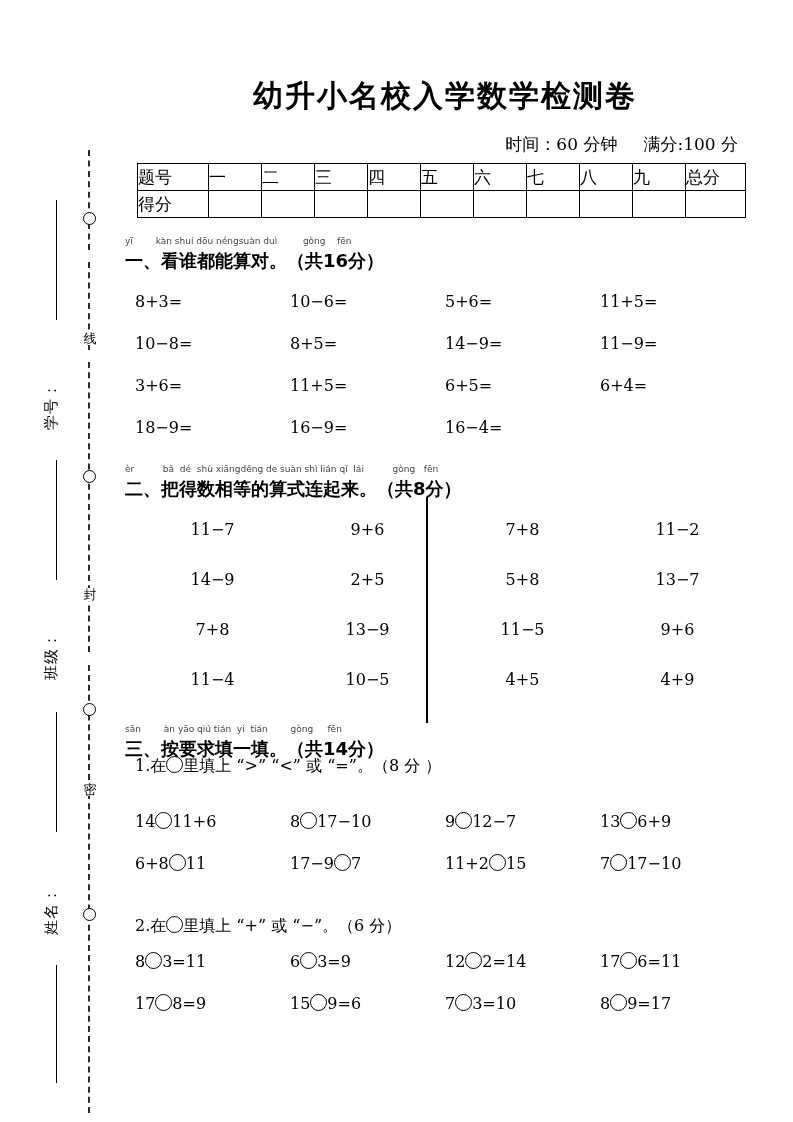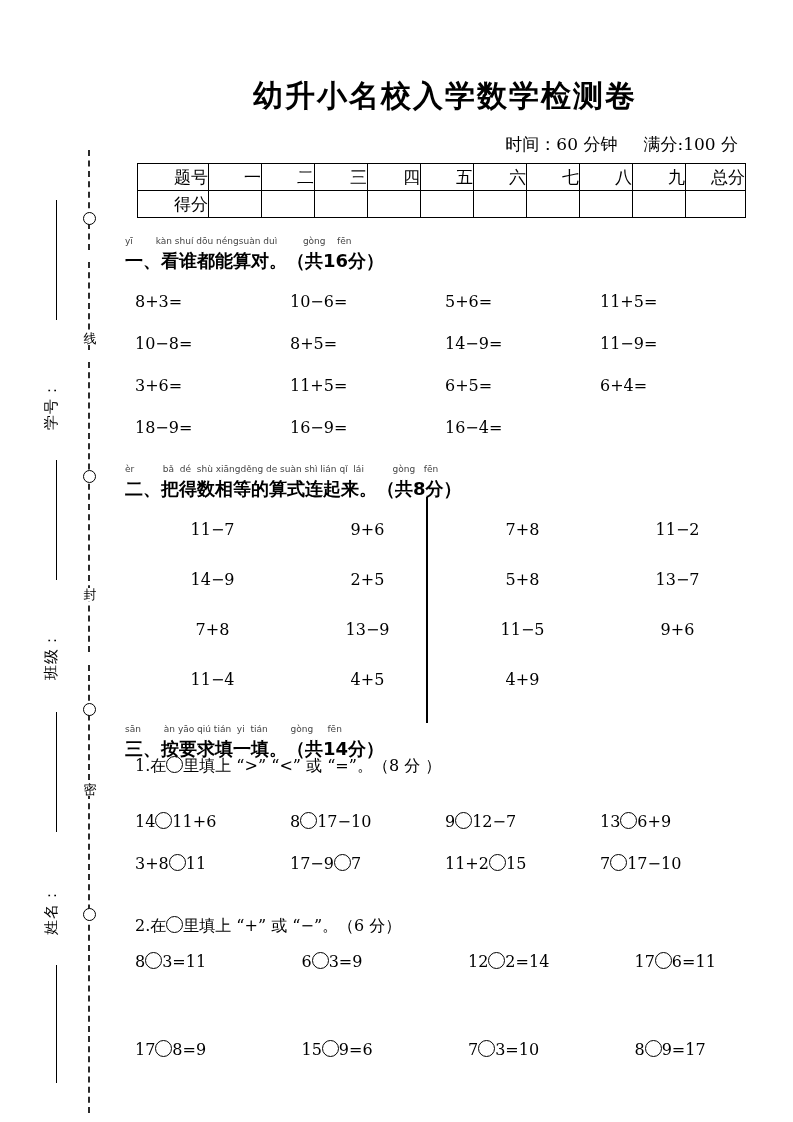--- a/index.html
+++ b/index.html
@@ -106,21 +106,21 @@
     position: absolute;
     left: 12px;
     top: 163px;
     border-collapse: collapse;
     table-layout: fixed;
     width: 603px;
   }
   #score-table td {
     border: 1.2px solid #000000;
     height: 26px;
-    text-align: right;
+    text-align: left;
     vertical-align: middle;
     font-family: "DejaVu Serif", "Liberation Serif", serif;
     font-size: 17px;
     padding: 0;
   }
   #score-table td.rowhead { width: 70px; }
   #score-table td.numcol  { width: 52px; }
   #score-table td.totalcol{ width: 59px; }
 
   
@@ -296,49 +296,50 @@
       <div class="cell">11−2</div>
       <div class="cell">14−9</div>
       <div class="cell">2+5</div>
       <div class="cell">5+8</div>
       <div class="cell">13−7</div>
       <div class="cell">7+8</div>
       <div class="cell">13−9</div>
       <div class="cell">11−5</div>
       <div class="cell">9+6</div>
       <div class="cell">11−4</div>
+      <div class="cell">10−5</div>
       <div class="cell">4+5</div>
       <div class="cell">4+9</div>
     </div>
 
     <div class="section-head" style="top:724px;">
       <div class="pinyin-row">sān        àn yāo qiú tián  yi  tián        gòng     fēn</div>
       <div class="han-row">三、按要求填一填。（共14分）</div>
     </div>
 
     <div class="sub-head" style="top:756px;">
       <span>1.在</span><span class="circ"></span><span>里填上 “&gt;” “&lt;” 或 “=”。（8 分 ）</span>
     </div>
 
     <div class="prob-grid" id="grid-compare" style="top:812px;">
       <div class="cell"><span>14</span><span class="circ"></span><span>11+6</span></div>
       <div class="cell"><span>8</span><span class="circ"></span><span>17−10</span></div>
       <div class="cell"><span>9</span><span class="circ"></span><span>12−7</span></div>
       <div class="cell"><span>13</span><span class="circ"></span><span>6+9</span></div>
-      <div class="cell"><span>3+8</span><span class="circ"></span><span>11</span></div>
+      <div class="cell"><span>6+8</span><span class="circ"></span><span>11</span></div>
       <div class="cell"><span>17−9</span><span class="circ"></span><span>7</span></div>
       <div class="cell"><span>11+2</span><span class="circ"></span><span>15</span></div>
       <div class="cell"><span>7</span><span class="circ"></span><span>17−10</span></div>
     </div>
 
     <div class="sub-head" style="top:916px;">
       <span>2.在</span><span class="circ"></span><span>里填上 “+” 或 “−”。（6 分）</span>
     </div>
 
-    <div class="prob-grid" id="grid-operator" style="top:952px;gap:46px;">
+    <div class="prob-grid" id="grid-operator" style="top:952px;">
       <div class="cell"><span>8</span><span class="circ"></span><span>3=11</span></div>
       <div class="cell"><span>6</span><span class="circ"></span><span>3=9</span></div>
       <div class="cell"><span>12</span><span class="circ"></span><span>2=14</span></div>
       <div class="cell"><span>17</span><span class="circ"></span><span>6=11</span></div>
       <div class="cell"><span>17</span><span class="circ"></span><span>8=9</span></div>
       <div class="cell"><span>15</span><span class="circ"></span><span>9=6</span></div>
       <div class="cell"><span>7</span><span class="circ"></span><span>3=10</span></div>
       <div class="cell"><span>8</span><span class="circ"></span><span>9=17</span></div>
     </div>
 

